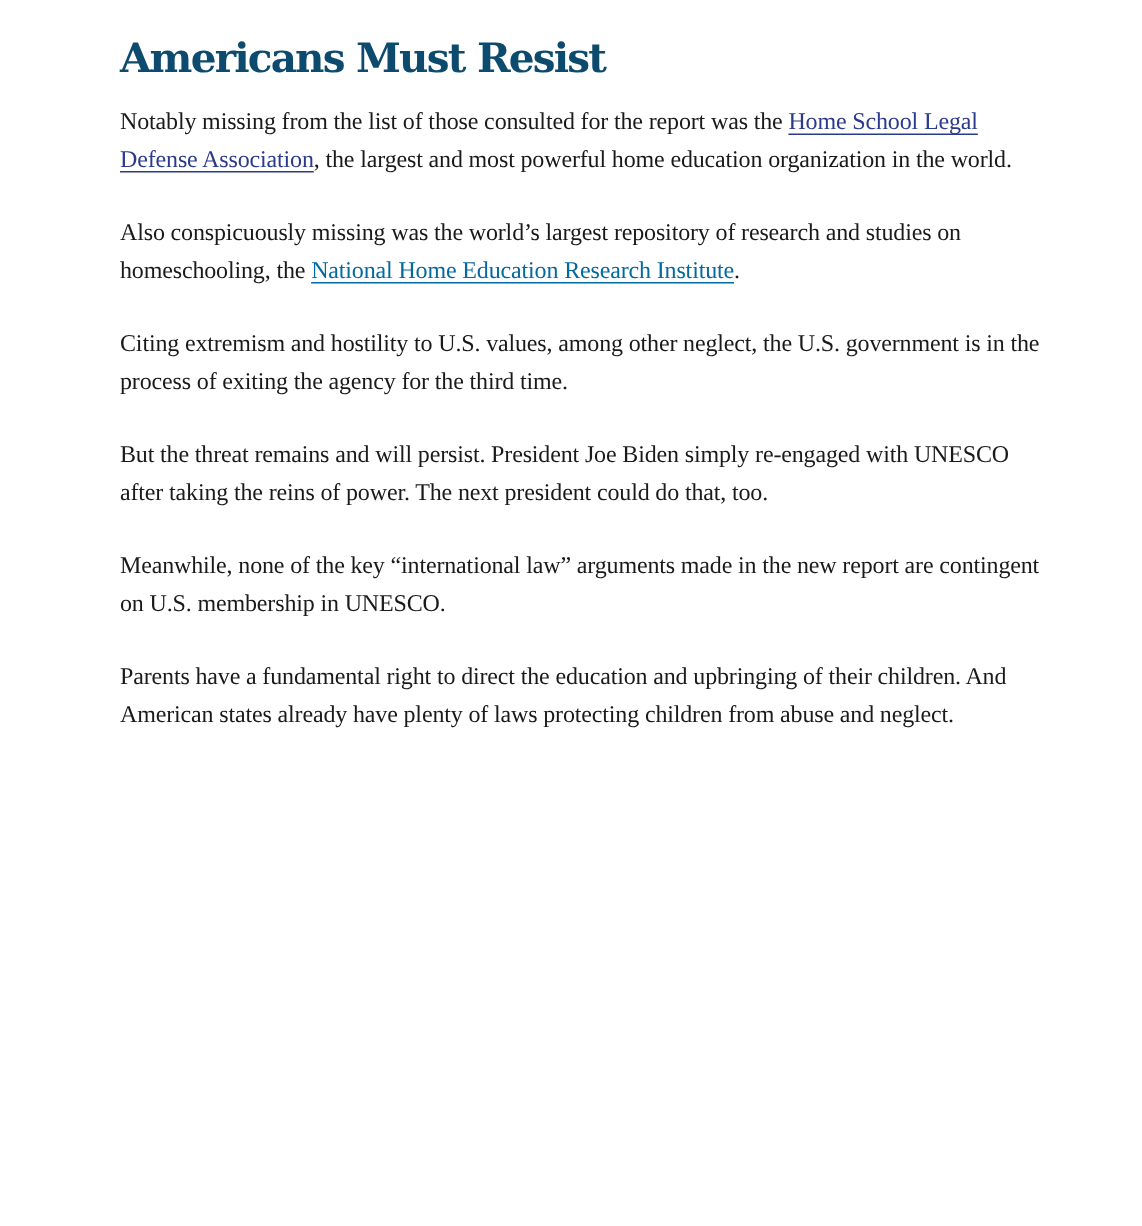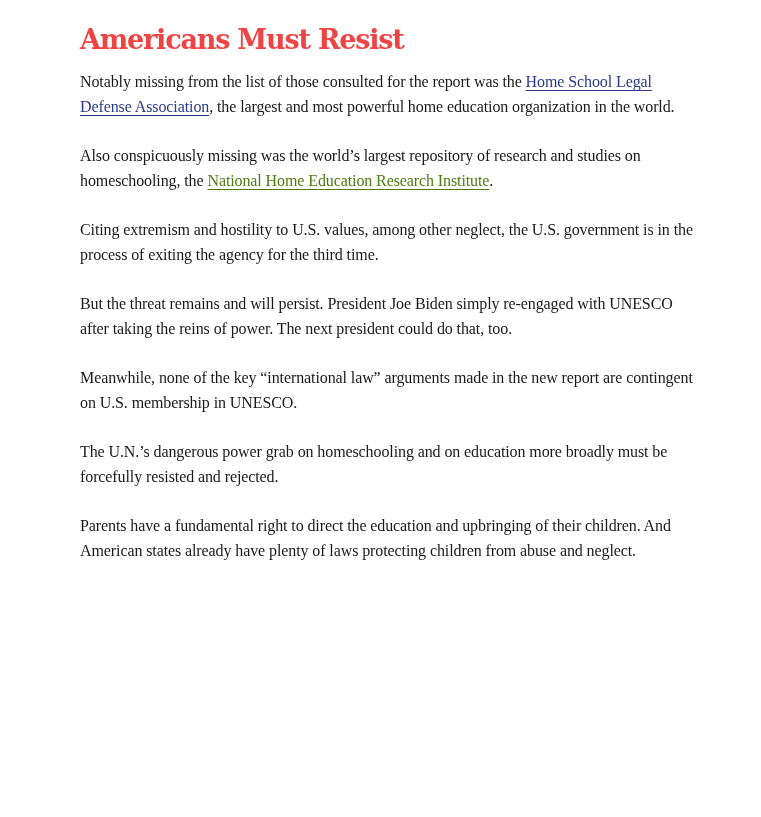--- a/index.html
+++ b/index.html
@@ -20,21 +20,21 @@
     width: 625px;
     color: #1a1a1a;
   }
   .heading {
     font-family: "DejaVu Serif", "Liberation Serif", serif;
     font-weight: bold;
     font-size: 27px;
     letter-spacing: -1.2px;
     line-height: 40px;
     margin: 0 0 9px 0;
-    color: #ef4444;
+    color: #0c4a6e;
   }
   .para {
     font-family: "Liberation Serif", "DejaVu Serif", serif;
     font-size: 16px;
     line-height: 25px;
     margin: 0 0 24px 0;
     letter-spacing: -0.1px;
     color: #1a1a1a;
   }
   .para a {
@@ -45,20 +45,19 @@
   }
 </style>
 </head>
 <body>
 
 <div class="article" style="color: rgb(26, 26, 26);">
   <h2 class="heading">Americans Must Resist</h2>
 
   <p class="para"><span>Notably missing from the list of those consulted for the report was the </span><a href="#" style="color: rgb(43, 58, 140);">Home School Legal Defense Association</a><span>, the largest and most powerful home education organization in the world.</span></p>
 
-  <p class="para"><span>Also conspicuously missing was the world’s largest repository of research and studies on homeschooling, the </span><a href="#" style="color: #4d7c0f;">National Home Education Research Institute</a><span>.</span></p>
+  <p class="para"><span>Also conspicuously missing was the world’s largest repository of research and studies on homeschooling, the </span><a href="#" style="color: #0369a1;">National Home Education Research Institute</a><span>.</span></p>
 
   <p class="para">Citing extremism and hostility to U.S. values, among other neglect, the U.S. government is in the process of exiting the agency for the third time.</p>
   <p class="para">But the threat remains and will persist. President Joe Biden simply re-engaged with UNESCO after taking the reins of power. The next president could do that, too.</p>
   <p class="para">Meanwhile, none of the key “international law” arguments made in the new report are contingent on U.S. membership in UNESCO.</p>
-  <p class="para">The U.N.’s dangerous power grab on homeschooling and on education more broadly must be forcefully resisted and rejected.</p>
   <p class="para">Parents have a fundamental right to direct the education and upbringing of their children. And American states already have plenty of laws protecting children from abuse and neglect.</p>
 </div>
 
 </body></html>

